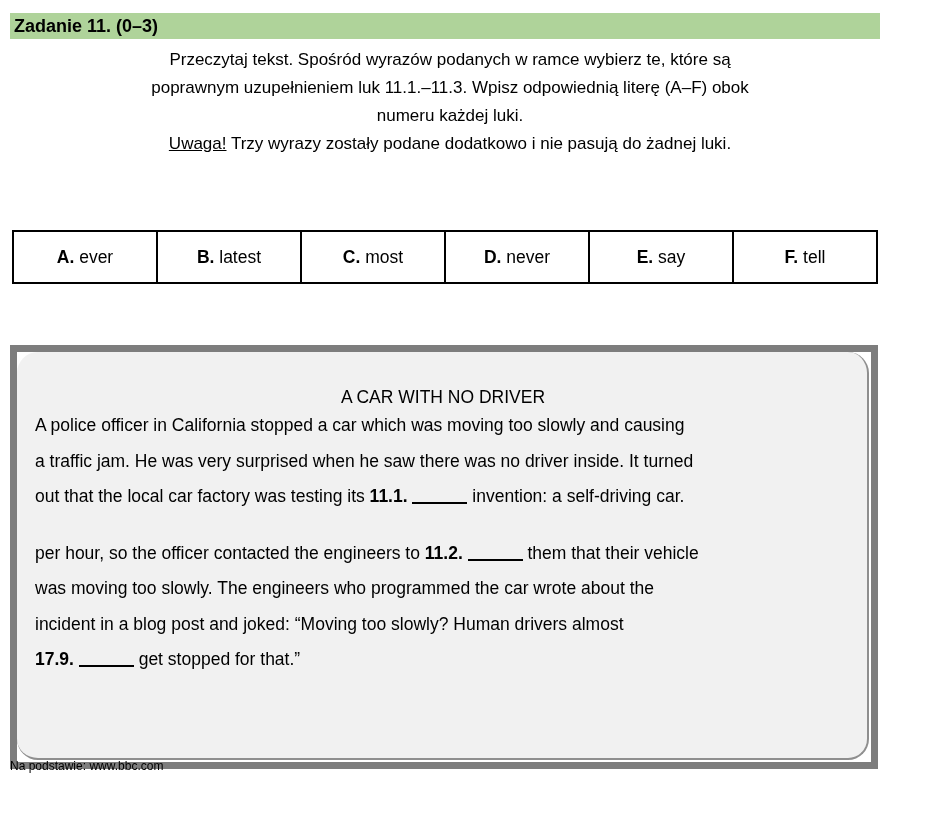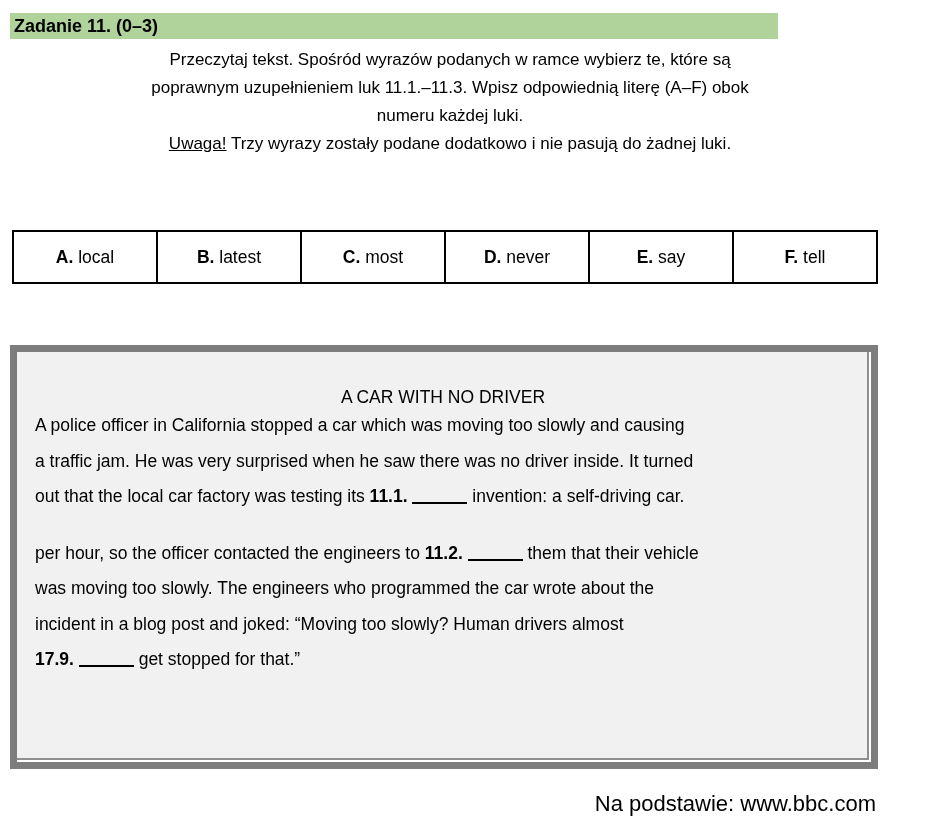--- a/index.html
+++ b/index.html
@@ -10,21 +10,21 @@
     background: #ffffff;
     font-family: "Liberation Sans", sans-serif;
     color: #000000;
     overflow: hidden;
   }
 
   
   .task-header {
     position: absolute;
     left: 10px; top: 13px;
-    width: 768px; height: 26px;
+    width: 870px; height: 26px;
     line-height: 26px;
     padding-left: 4px;
     box-sizing: border-box;
     font-size: 18px;
     font-weight: bold;
   }
 
   
   .instructions {
     position: absolute;
@@ -63,20 +63,21 @@
     background: #ffffff;
   }
   .passage-inner {
     position: absolute;
     top: 0; left: 0; right: 2px; bottom: 2px;
     border-right: 2px solid #8f8f8f;
     border-bottom: 2px solid #8f8f8f;
     background: #f1f1f1;
     box-sizing: border-box;
     padding: 34px 16px 0 18px;
+    border-radius: 21px;
   }
   .passage-title {
     text-align: center;
     font-size: 17.5px;
     line-height: 22px;
   }
   .ppara { }
   .ppara + .ppara { margin-top: 21px; }
   .pline {
     font-size: 17.5px;
@@ -88,24 +89,23 @@
     width: 55px;
     height: 5px;
     border-bottom: 2.5px solid #000000;
     position: relative;
     top: 2px;
   }
 
   
   .attribution {
     position: absolute;
-    left: 10px; top: 791px;
+    left: 10px; top: 759px;
     width: 866px;
-    text-align: right;
-    font-size: 22px;
+    font-size: 12px;
   }
 </style>
 </head>
 <body>
 
 <div class="page">
 
   <div class="task-header" style="background: rgb(175, 211, 154);">
     <span>Zadanie 11. (0–3)</span>
   </div>
@@ -113,21 +113,21 @@
   <div class="instructions">
     <div class="iline">Przeczytaj tekst. Spośród wyrazów podanych w ramce wybierz te, które są</div>
     <div class="iline">poprawnym uzupełnieniem luk 11.1.–11.3. Wpisz odpowiednią literę (A–F) obok</div>
     <div class="iline">numeru każdej luki.</div>
     <div class="iline"><span class="uline">Uwaga!</span><span> Trzy wyrazy zostały podane dodatkowo i nie pasują do żadnej luki.</span></div>
   </div>
 
   <table class="options">
     <tbody>
       <tr id="options-row">
-          <td><b>A.</b><span> local</span></td>
+          <td><b>A.</b><span> ever</span></td>
           <td><b>B.</b><span> latest</span></td>
           <td><b>C.</b><span> most</span></td>
           <td><b>D.</b><span> never</span></td>
           <td><b>E.</b><span> say</span></td>
           <td><b>F.</b><span> tell</span></td>
         </tr>
     </tbody>
   </table>
 
   <div class="passage-box">

